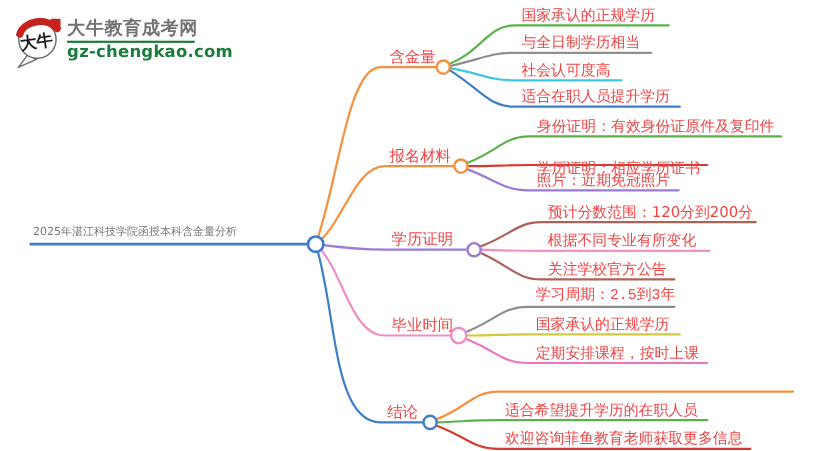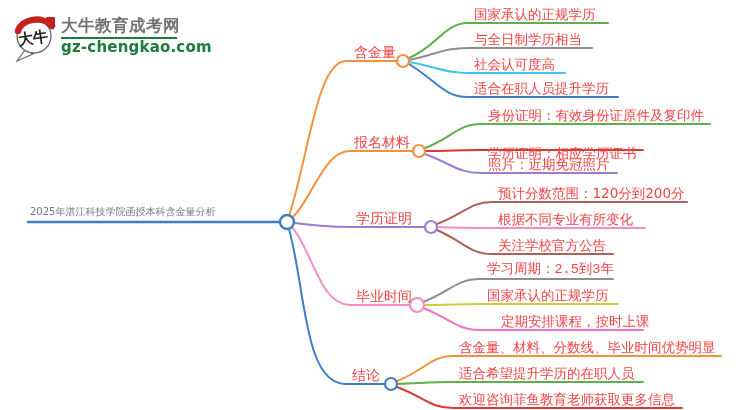--- a/index.html
+++ b/index.html
@@ -91,23 +91,22 @@
   <div class="child-label" style="left:474px;top:80px;">适合在职人员提升学历</div>
   <div class="child-label" style="left:488px;top:145px;">学历证明：相应学历证书</div>
   <div class="child-label" style="left:488px;top:156px;">照片：近期免冠照片</div>
 
   <div class="child-label" style="left:498px;top:185px;">预计分数范围：120分到200分</div>
   <div class="child-label" style="left:498px;top:211px;">根据不同专业有所变化</div>
   <div class="child-label" style="left:498px;top:237px;">关注学校官方公告</div>
 
   <div class="child-label" style="left:487px;top:262px;font-family:Liberation Mono, monospace;">学习周期：2.5到3年</div>
   <div class="child-label" style="left:487px;top:287px;">国家承认的正规学历</div>
-  <div class="child-label" style="left:487px;top:313px;margin-left:14px;">定期安排课程，按时上课</div>
+  <div class="child-label" style="left:487px;top:313px;">定期安排课程，按时上课</div>
 
-  <div class="child-label" style="left:459px;top:339px;">含金量、材料、分数线、毕业时间优势明显</div>
   <div class="child-label" style="left:459px;top:365px;">适合希望提升学历的在职人员</div>
   <div class="child-label" style="left:459px;top:391px;">欢迎咨询菲鱼教育老师获取更多信息</div>
 
   <div class="logo">
     <svg class="logo-icon" width="48" height="52" viewBox="0 0 48 52">
       <path d="M15 40 L7 51 L23 44 Z" fill="#ffffff" stroke="#6a6a6a" stroke-width="1.2"></path>
       <circle cx="24" cy="26" r="17" fill="#ffffff" stroke="#6a6a6a" stroke-width="1.3"></circle>
       <path d="M8 21 A 19 15 0 0 1 42 16" fill="none" stroke-width="6.5" stroke-linecap="round" stroke="#c5211e"></path>
       <text x="23" y="33" text-anchor="middle" font-size="15" font-weight="bold" fill="#1d1d1d" transform="rotate(-8 23 27)">大牛</text>
       <rect x="36" y="7" width="9" height="9" rx="1" fill="#c5211e"></rect>

